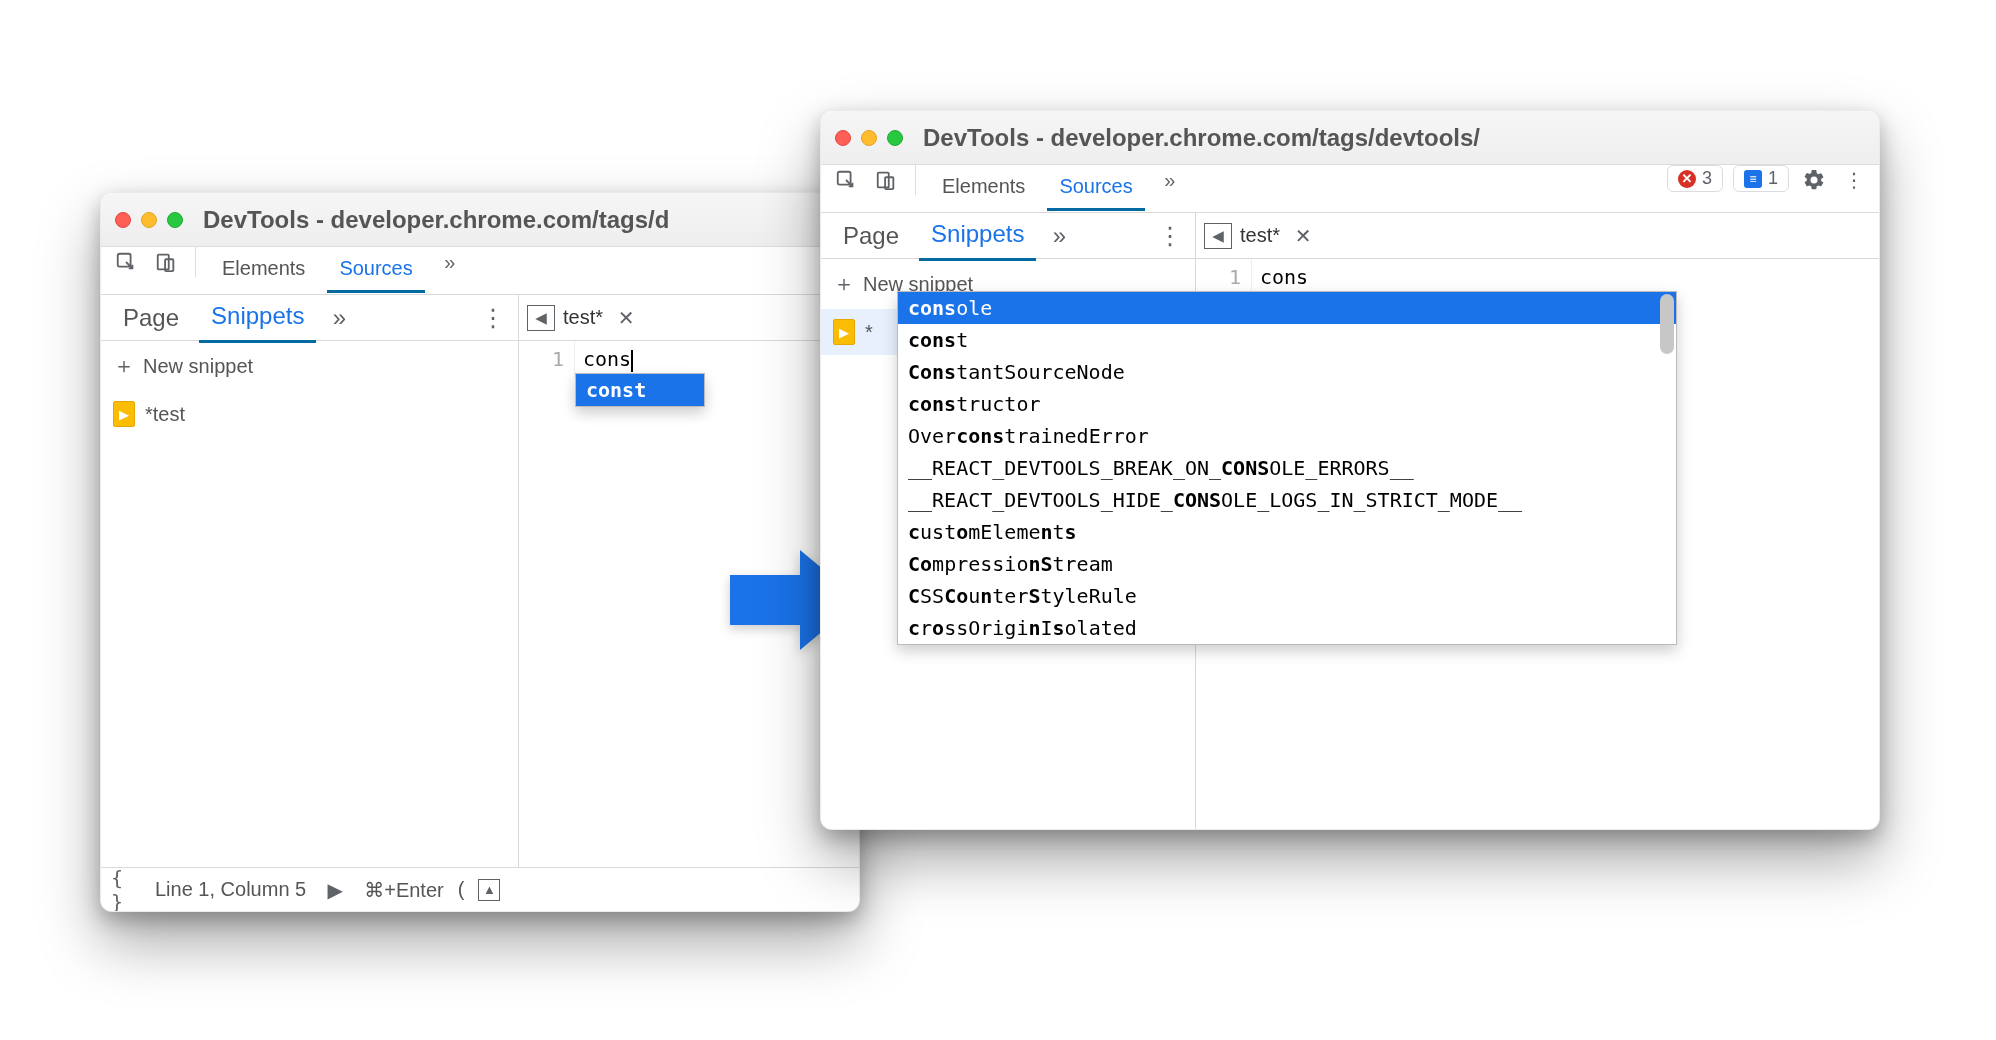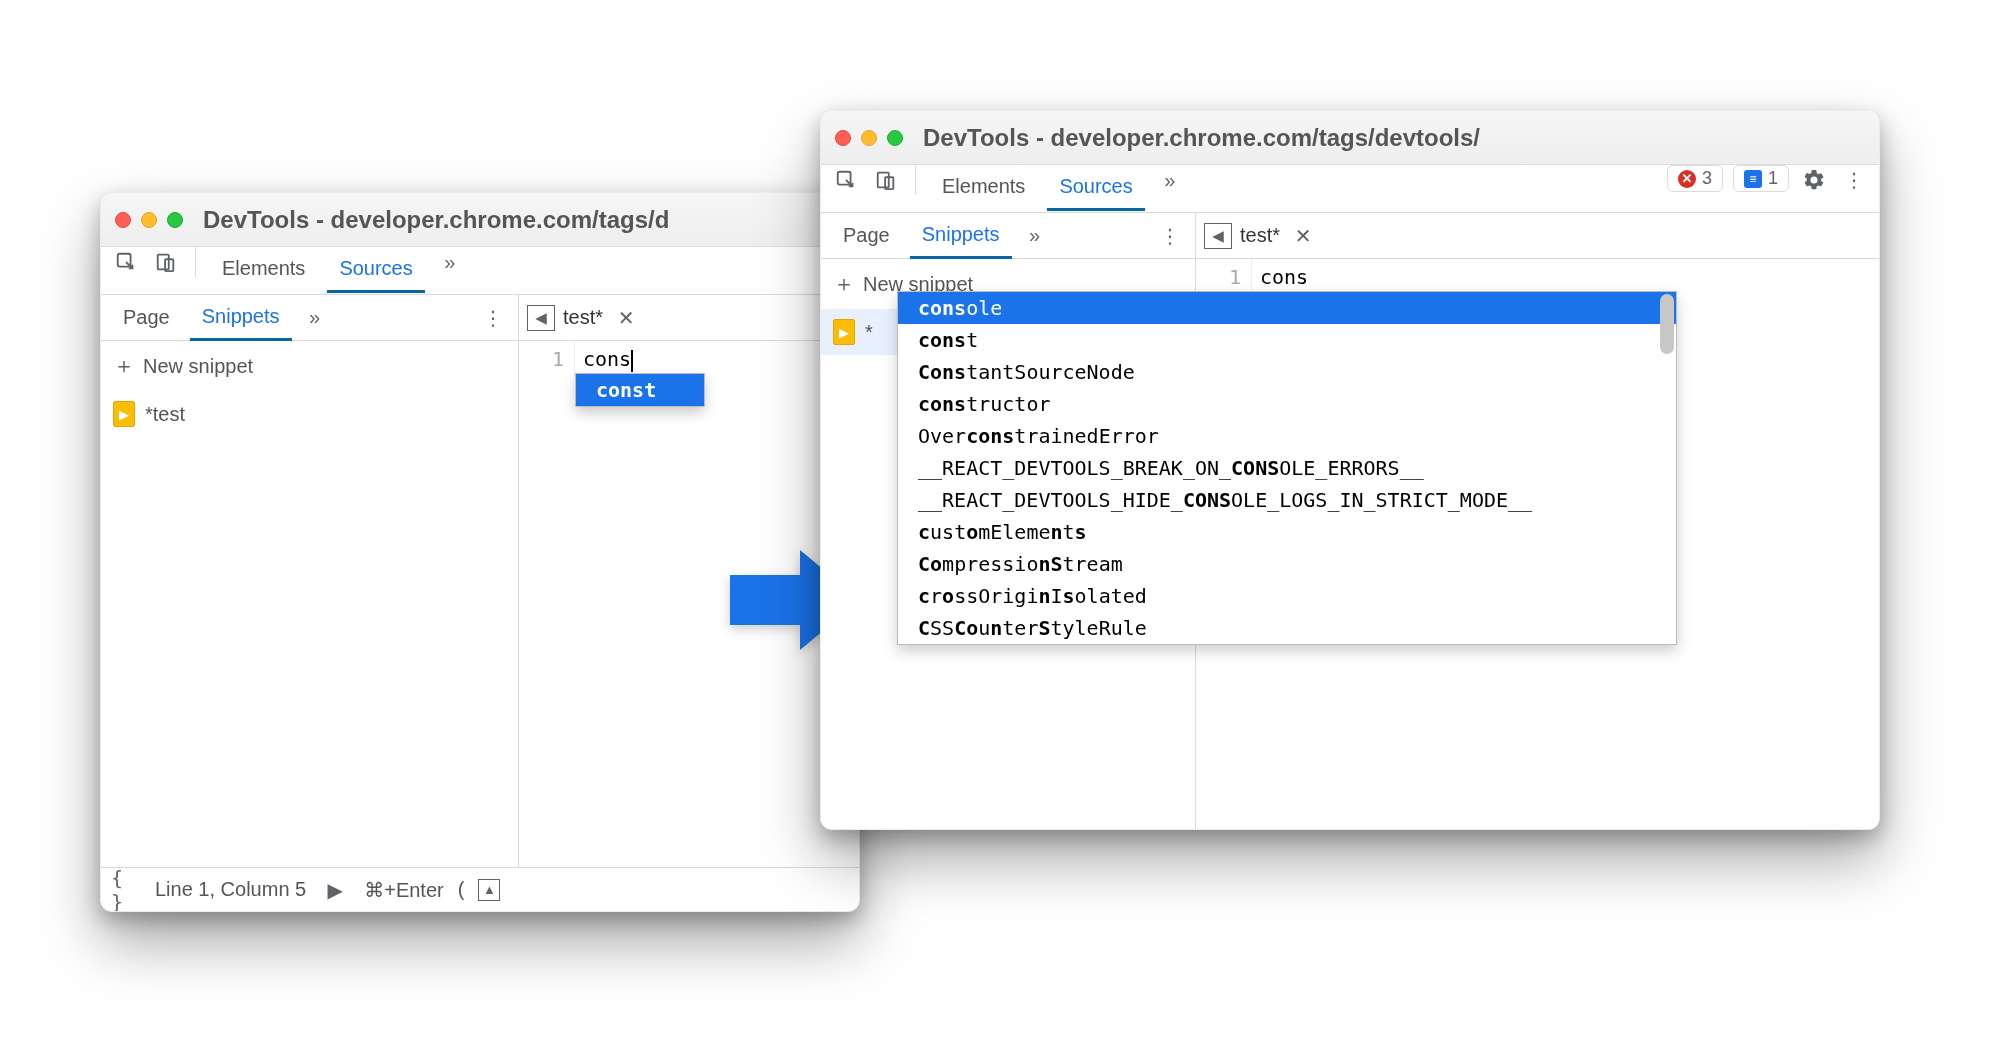--- a/index.html
+++ b/index.html
@@ -49,21 +49,21 @@
   .tab { padding: 10px 12px; cursor:pointer; color:#555; }
   .tab.active { color:#1a73e8; border-bottom:3px solid #0369a1; font-weight:500; }
   .icon-btn { display:inline-flex; align-items:center; justify-content:center; width:30px; height:30px; color:#5f6368; cursor:pointer; }
   .pill {
     border:1px solid #dadce0; border-radius:6px; padding:2px 10px;
     display:inline-flex; align-items:center; gap:6px; font-size:18px; color:#5f6368;
   }
   .pill .err { width:18px;height:18px;border-radius:50%;background:#d93025;color:#fff;display:inline-flex;align-items:center;justify-content:center;font-size:13px;font-weight:700;}
   .pill .msg { width:18px;height:18px;background:#1a73e8;border-radius:3px;color:#fff;display:inline-flex;align-items:center;justify-content:center;font-size:12px;}
   .subtabs {
-    height:46px; display:flex; align-items:center; padding:0 10px; gap:8px; border-bottom:1px solid #d9d9d9; font-size:20px; color:#555;
+    height:46px; display:flex; align-items:center; padding:0 10px; gap:8px; border-bottom:1px solid #d9d9d9; font-size:24px; color:#555;
   }
   .body { display:flex; flex:1; position:relative; }
   .sidebar { width:418px; border-right:1px solid #d9d9d9; display:flex; flex-direction:column; }
   .sidebar-row { display:flex; align-items:center; gap:10px; padding:10px 12px; font-size:20px; color:#555; cursor:pointer; }
   .sidebar-row.sel { background:#e8f0fe; }
   .plus { font-size:22px; color:#5f6368; width:20px; text-align:center; }
   .file-ico { width:22px;height:26px;background:#fbbc04;border:1px solid #e6a700;border-radius:2px;display:inline-flex;align-items:center;justify-content:center;color:#fff;font-size:13px;}
   .editor { flex:1; position:relative; }
   .editor-head { height:46px; border-bottom:1px solid #d9d9d9; display:flex; align-items:center; padding:0 8px; gap:8px; font-size:20px; color:#333; }
   .nav-ico { width:28px;height:26px;border:1px solid #5f6368;display:inline-flex;align-items:center;justify-content:center;color:#5f6368;font-size:15px; }
@@ -71,21 +71,21 @@
   .gutter { width:56px; color:#aaa; text-align:right; padding:6px 10px 6px 0; border-right:1px solid #eee; background:#fff;}
   .codeline { padding:6px 8px; position:relative; }
   .cursor { display:inline-block; width:1.5px; height:22px; background:#000; vertical-align:middle; }
   .suggest {
     position:absolute; top:32px; left:0;
     background:#fff; border:1px solid #bcbcbc;
     box-shadow:0 6px 14px rgba(0,0,0,.2);
     font-family: Menlo, Consolas, monospace; font-size:20px;
     min-width:130px;
   }
-  .suggest .item { padding:4px 20px; white-space:nowrap; }
+  .suggest .item { padding:4px 10px; white-space:nowrap; }
   .suggest .item.sel { background:#1a73e8; color:#fff; }
   .suggest .item b { font-weight:700; }
   .suggest.big { min-width:780px; max-height:370px; overflow:hidden; left:-355px; }
   .scroll-thumb { position:absolute; right:2px; top:2px; width:14px; height:60px; background:#c7c7c7; border-radius:7px; }
   .statusbar {
     height:44px; border-top:1px solid #d9d9d9; display:flex; align-items:center; gap:14px; padding:0 10px; font-size:20px; color:#555;
   }
   .arrow {
     position:absolute; left:720px; top:540px; color:#1a73e8;
   }
@@ -263,21 +263,21 @@
           <div class="suggest big">
             <div class="item sel"><b>cons</b><span>ole</span></div>
             <div class="item"><b>cons</b><span>t</span></div>
             <div class="item"><b>Cons</b><span>tantSourceNode</span></div>
             <div class="item"><b>cons</b><span>tructor</span></div>
             <div class="item"><span>Over</span><b>cons</b><span>trainedError</span></div>
             <div class="item"><span>__REACT_DEVTOOLS_BREAK_ON_</span><b>CONS</b><span>OLE_ERRORS__</span></div>
             <div class="item"><span>__REACT_DEVTOOLS_HIDE_</span><b>CONS</b><span>OLE_LOGS_IN_STRICT_MODE__</span></div>
             <div class="item"><b>c</b>ust<b>o</b>mEleme<b>n</b>t<b>s</b></div>
             <div class="item"><b>Co</b>mpressio<b>nS</b>tream</div>
+            <div class="item"><b>C</b>SS<b>Co</b>u<b>n</b>ter<b>S</b>tyleRule</div>
             <div class="item"><b>c</b>r<b>o</b>ssOrigi<b>n</b>I<b>s</b>olated</div>
-            <div class="item"><b>C</b>SS<b>Co</b>u<b>n</b>ter<b>S</b>tyleRule</div>
             <div class="scroll-thumb"></div>
           </div>
         </div>
       </div>
     </div>
   </div>
 </div>
 
 </body></html>

